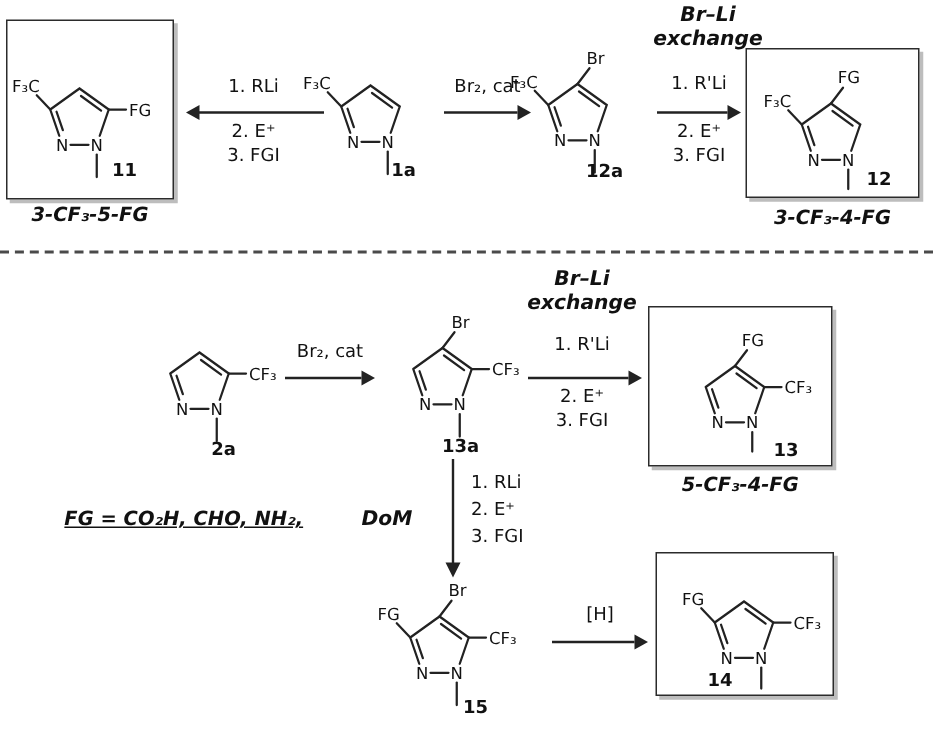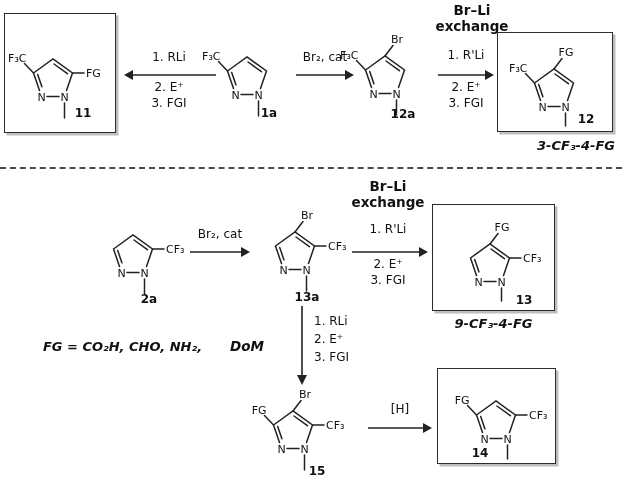--- a/index.html
+++ b/index.html
@@ -6,26 +6,26 @@
   html,body { background:#ffffff; }
   body { font-family:"DejaVu Sans","Liberation Sans",sans-serif; color:#111; }
   .page { position:relative; width:622px; height:503px; background:#fff; overflow:hidden; }
 
   .cbox { position:absolute; border:1.5px solid #2b2b2b; background:#fff;
           box-shadow:2.5px 2.5px 0 #bdbdbd; }
   .caption { position:absolute; font-weight:bold; font-style:italic; font-size:13px;
              text-align:center; white-space:nowrap; }
   .cond  { position:absolute; font-size:12px; text-align:center; white-space:nowrap; }
   .condL { position:absolute; font-size:12px; text-align:left; white-space:nowrap; }
-  .rxhead { position:absolute; font-weight:bold; font-size:13.5px;
+  .rxhead { position:absolute; font-weight:bold; font-style:italic; font-size:13.5px;
             text-align:center; line-height:16px; white-space:nowrap; }
   .note { position:absolute; font-weight:bold; font-style:italic; font-size:13px;
-          text-align:center; line-height:18px; white-space:nowrap; }
+          text-align:center; line-height:18px; white-space:nowrap;text-decoration:underline; }
   .dom-label { position:absolute; font-weight:bold; font-style:italic; font-size:13.5px;
-               text-align:left; white-space:nowrap; }
+               text-align:center; white-space:nowrap; }
 
   .divider { position:absolute; left:0; top:167px; width:622px; height:0;
              border-top:2px dashed #4a4a4a; }
 
   svg { overflow:visible; display:block; }
   .struct { position:absolute; }
   .bond { fill:none; stroke:#222; stroke-width:1.5; stroke-linecap:round; }
   .atom { font-size:11px; fill:#111; font-family:"DejaVu Sans","Liberation Sans",sans-serif; }
   .cnum { font-size:12px; font-weight:bold; fill:#111;
           font-family:"DejaVu Sans","Liberation Sans",sans-serif; }
@@ -47,20 +47,21 @@
         <line x1="28.5" y1="44" x2="19.5" y2="34.5"></line>
         <line x1="67.5" y1="44" x2="79" y2="44"></line>
       </g>
       <text class="atom" x="36.5" y="71.5" text-anchor="middle">N</text>
       <text class="atom" x="59.5" y="71.5" text-anchor="middle">N</text>
       <text class="atom" x="21.5" y="32.5" text-anchor="end">F₃C</text>
       <text class="atom" x="81" y="48" text-anchor="start">FG</text>
       <text class="cnum" x="78" y="88" text-anchor="middle">11</text>
     </svg>
   </div>
+  <div class="caption" style="left:0px; top:136px; width:120px;">3-CF₃-5-FG</div>
 
   <div class="cond" style="left:134px; top:50px; width:70px;">1. RLi</div>
   <svg class="arrow" style="left:124px; top:69px;" width="92" height="12">
     <line x1="8" y1="6" x2="92" y2="6"></line>
     <polygon points="9,1 0,6 9,11"></polygon>
   </svg>
   <div class="cond" style="left:134px; top:80px; width:70px;">2. E⁺</div>
   <div class="cond" style="left:134px; top:96px; width:70px;">3. FGI</div>
 
   <svg class="struct" style="left:199px; top:27px;" width="96" height="104" viewBox="0 0 96 104">
@@ -118,21 +119,21 @@
         <line x1="28.5" y1="44" x2="19.5" y2="34.5"></line>
         <line x1="48" y1="30" x2="56" y2="19.5"></line>
       </g>
       <text class="atom" x="36.5" y="71.5" text-anchor="middle">N</text>
       <text class="atom" x="59.5" y="71.5" text-anchor="middle">N</text>
       <text class="atom" x="21.5" y="32.5" text-anchor="end">F₃C</text>
       <text class="atom" x="60" y="16.5" text-anchor="middle">FG</text>
       <text class="cnum" x="80" y="84" text-anchor="middle">12</text>
     </svg>
   </div>
-  <div class="caption" style="left:495px; top:138px; width:120px;text-align:right;">3-CF₃-4-FG</div>
+  <div class="caption" style="left:495px; top:138px; width:120px;">3-CF₃-4-FG</div>
 
   <div class="divider"></div>
 
   <svg class="struct" style="left:85px; top:205px;" width="96" height="104" viewBox="0 0 96 104">
     <g class="bond">
       <path d="M28.5 44 L48 30 L67.5 44 L61.5 61.5 M54 67.5 L42 67.5 M34.5 61.5 L28.5 44"></path>
       <path d="M36.9 57.8 L32.7 45.5 M49 35 L62.4 44.7"></path>
       <line x1="59.5" y1="74" x2="59.5" y2="89"></line>
       <line x1="67.5" y1="44" x2="79" y2="44"></line>
     </g>
@@ -184,21 +185,21 @@
         <line x1="48" y1="30" x2="56" y2="19.5"></line>
         <line x1="67.5" y1="44" x2="79" y2="44"></line>
       </g>
       <text class="atom" x="36.5" y="71.5" text-anchor="middle">N</text>
       <text class="atom" x="59.5" y="71.5" text-anchor="middle">N</text>
       <text class="atom" x="60" y="16.5" text-anchor="middle">FG</text>
       <text class="atom" x="81" y="48" text-anchor="start">CF₃</text>
       <text class="cnum" x="82" y="90" text-anchor="middle">13</text>
     </svg>
   </div>
-  <div class="caption" style="left:430px; top:316px; width:127px;">9-CF₃-4-FG</div>
+  <div class="caption" style="left:430px; top:316px; width:127px;">5-CF₃-4-FG</div>
 
   <svg class="arrow" style="left:296px; top:306px;" width="12" height="80">
     <line x1="6" y1="0" x2="6" y2="70"></line>
     <polygon points="1,69 11,69 6,79"></polygon>
   </svg>
   <div class="dom-label" style="left:230px; top:338px; width:56px;">DoM</div>
   <div class="condL" style="left:314px; top:314px;">1. RLi</div>
   <div class="condL" style="left:314px; top:332px;">2. E⁺</div>
   <div class="condL" style="left:314px; top:350px;">3. FGI</div>
 

